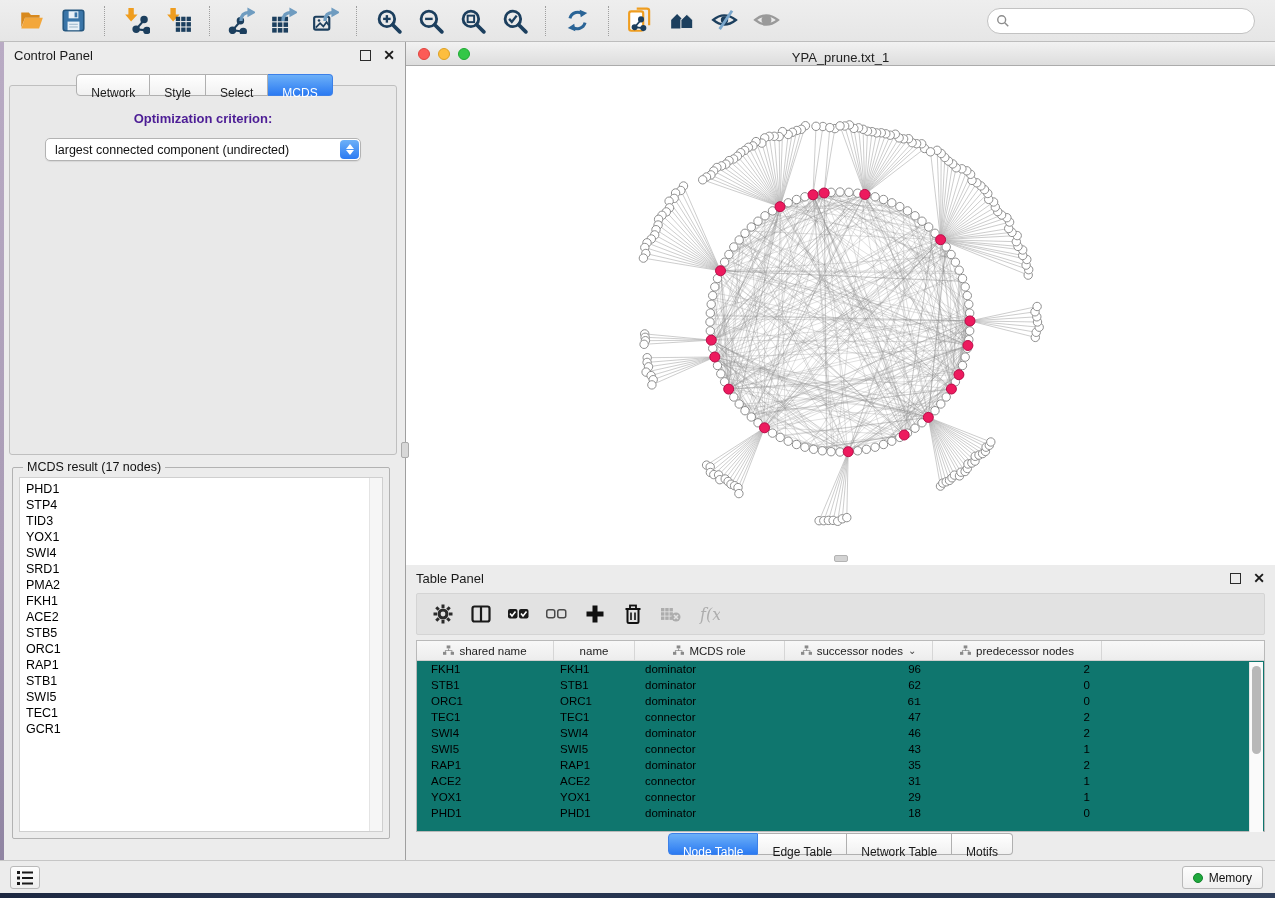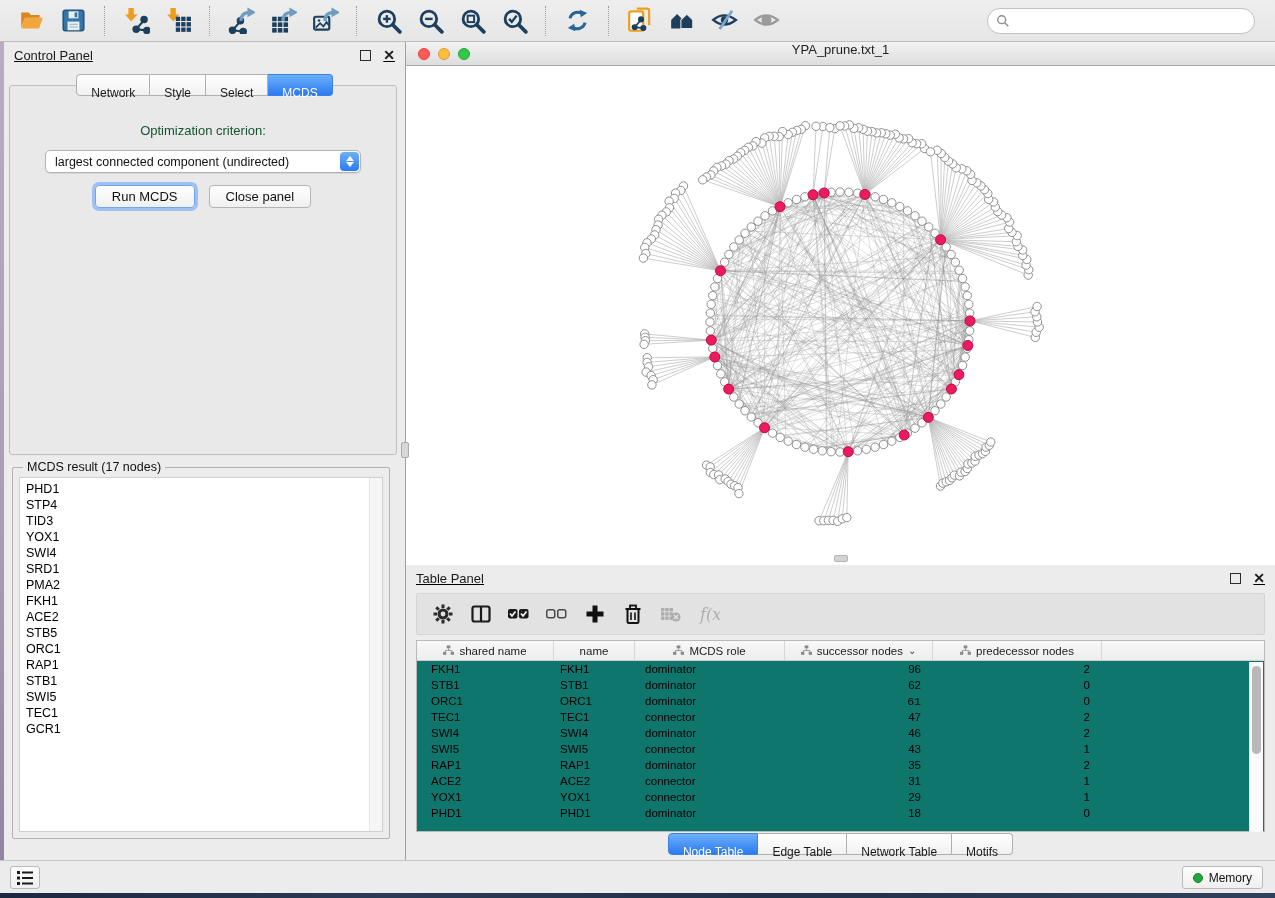--- a/index.html
+++ b/index.html
@@ -10,50 +10,50 @@
   .tb-sep { width:1px; height:30px; border-left:1px dotted #9f9f9f; }
   .tb-btn { width:42px; height:36px; display:flex; align-items:center; justify-content:center; cursor:default; }
   .tb-btn svg { width:27px; height:27px; }
   #tb-search { margin-left:auto; margin-right:20px; width:268px; height:26px; background:#fff; border:1px solid #c2c2c2; border-radius:13px; display:flex; align-items:center; padding-left:8px; }
   #tb-search input { border:none; outline:none; width:220px; font-size:12px; background:transparent; }
   
   #left-strip { position:absolute; left:0; top:42px; width:4px; height:851px; background:linear-gradient(#b9abc4,#a99bb5 60%, #8d82a0); }
   #bottom-wallpaper { position:absolute; left:0; top:893px; width:1275px; height:5px; background:linear-gradient(90deg,#1c2740,#2c3a57 30%,#22304a 60%,#31405c); }
   
   #control-panel { position:absolute; left:4px; top:42px; width:402px; height:818px; background:#ececec; border-right:1px solid #9f9f9f; }
-  .panel-header { height:26px; display:flex; align-items:center; padding:0 10px;text-decoration:underline; }
+  .panel-header { height:26px; display:flex; align-items:center; padding:0 10px; }
   .panel-title { font-size:13px; color:#1a1a1a; }
   .panel-header-icons { margin-left:auto; display:flex; align-items:center; gap:12px; }
   .float-icon { width:11px; height:11px; border:1.6px solid #2b2b2b; background:transparent; }
   .close-icon { font-size:14px; font-weight:bold; color:#1a1a1a; line-height:11px; }
   #cp-tabs { position:absolute; left:0; top:32px; width:100%; display:flex; justify-content:center; z-index:3; }
   .tab { height:22px; line-height:20px; padding:8px 14px; font-size:12px; background:linear-gradient(#ffffff,#f1f1f1); border:1px solid #b0b0b0; border-left-width:0; color:#1a1a1a; }
   .tab:first-child { border-left-width:1px; border-radius:4px 0 0 4px; }
   .tab:last-child { border-radius:0 4px 4px 0;text-align:center; }
   .tab.active { background:linear-gradient(#6cb0f8,#2b7af2); color:#fff; border-color:#3c80e8; }
   #cp-content { position:absolute; left:5px; top:43px; width:388px; height:370px; background:#e9e9e9; border:1px solid #bfbfbf; border-radius:3px; }
-  #opt-label { text-align:center; margin-top:37px; font-size:13px; color:#14532d; }
+  #opt-label { text-align:center; margin-top:25px; font-size:13px; color:#4c1d95;font-weight:bold; }
   #criterion-select { position:relative; margin:12px auto 0 auto; width:316px; height:23px; background:#fff; border:1px solid #b3b3b3; border-radius:5px; display:flex; align-items:center; box-shadow:0 1px 1px rgba(0,0,0,.08); }
   #criterion-select .sel-text { font-size:12.5px; padding-left:9px; color:#111; white-space:nowrap; }
   .stepper { position:absolute; right:1px; top:1px; width:19px; height:19px; border-radius:4px; background:linear-gradient(#6db1f8,#2ا7af2); background:linear-gradient(#6db1f8,#2b7af2); display:flex; flex-direction:column; align-items:center; justify-content:center; gap:1px; }
   .stepper .up, .stepper .dn { width:0; height:0; border-left:4px solid transparent; border-right:4px solid transparent; }
   .stepper .up { border-bottom:5px solid #fff; }
   .stepper .dn { border-top:5px solid #fff; }
   #cp-buttons { display:flex; justify-content:center; gap:14px; margin-top:12px; }
   .mac-btn { height:23px; padding:0 16px; font-size:13px; color:#111; background:linear-gradient(#ffffff,#f0f0f0); border:1px solid #b4b4b4; border-radius:4px; }
   .mac-btn.focused { box-shadow:0 0 0 3px rgba(110,165,245,.6); border-color:#6ea5f5; }
   #mcds-result-group { position:absolute; left:8px; top:425px; width:378px; height:372px; border:1px solid #b2b2b2; border-radius:2px; }
   #mcds-result-title { position:absolute; left:10px; top:-8px; background:#ececec; padding:0 4px; font-size:12.5px; color:#111; }
   #mcds-list { position:absolute; left:6px; top:9px; width:364px; height:355px; background:#fff; border:1px solid #cfcfcf; overflow:hidden; }
   #mcds-list .sb-track { position:absolute; right:0; top:0; width:13px; height:100%; background:#f6f6f6; border-left:1px solid #e4e4e4; }
   #mcds-items { padding:3px 0 0 6px; }
   #mcds-items div { font-size:12.5px; line-height:16px; color:#000; }
   
   #network-window { position:absolute; left:406px; top:42px; width:869px; height:523px; background:#fff; }
-  #net-titlebar { height:24px; background:linear-gradient(#f2f2f2,#dddddd); border-bottom:1px solid #ababab; position:relative; display:flex; align-items:flex-start; justify-content:center; }
+  #net-titlebar { height:24px; background:linear-gradient(#f2f2f2,#dddddd); border-bottom:1px solid #ababab; position:relative; display:flex; align-items:flex-end; justify-content:center; }
   .traffic { position:absolute; left:12px; top:6px; display:flex; gap:8px; }
   .traffic span { width:12px; height:12px; border-radius:50%; display:inline-block; }
   .t-red { background:#fc5b57; border:1px solid #e0443e; }
   .t-yellow { background:#fdbe3f; border:1px solid #dea123; }
   .t-green { background:#34c748; border:1px solid #1eaa32; }
   #net-title { font-size:13px; color:#222; }
   #net-canvas { position:relative; width:869px; height:498px; background:#fff; }
   #net-canvas svg { position:absolute; left:0; top:0; }
   #hsplit-knob { position:absolute; left:428px; bottom:2px; width:14px; height:7px; background:#d3d3d3; border:1px solid #b3b3b3; border-radius:2px; }
   #vsplit-knob { position:absolute; left:-5px; top:400px; width:8px; height:16px; background:#d8d8d8; border:1px solid #ababab; border-radius:2px; z-index:5; }
@@ -285,24 +285,20 @@
       <div class="tab active">MCDS</div>
     </div>
   <div id="cp-content">
     <div id="opt-label">Optimization criterion:</div>
     <div id="criterion-select">
       <span class="sel-text">largest connected component (undirected)</span>
       <span class="stepper">
           <span class="up"></span>
           <span class="dn"></span>
         </span>
-    </div>
-    <div id="cp-buttons">
-      <button class="mac-btn focused">Run MCDS</button>
-      <button class="mac-btn">Close panel</button>
     </div>
   </div>
   <div id="mcds-result-group">
     <span id="mcds-result-title">MCDS result (17 nodes)</span>
     <div id="mcds-list">
       <div id="mcds-items">
           <div>PHD1</div>
           <div>STP4</div>
           <div>TID3</div>
           <div>YOX1</div>

